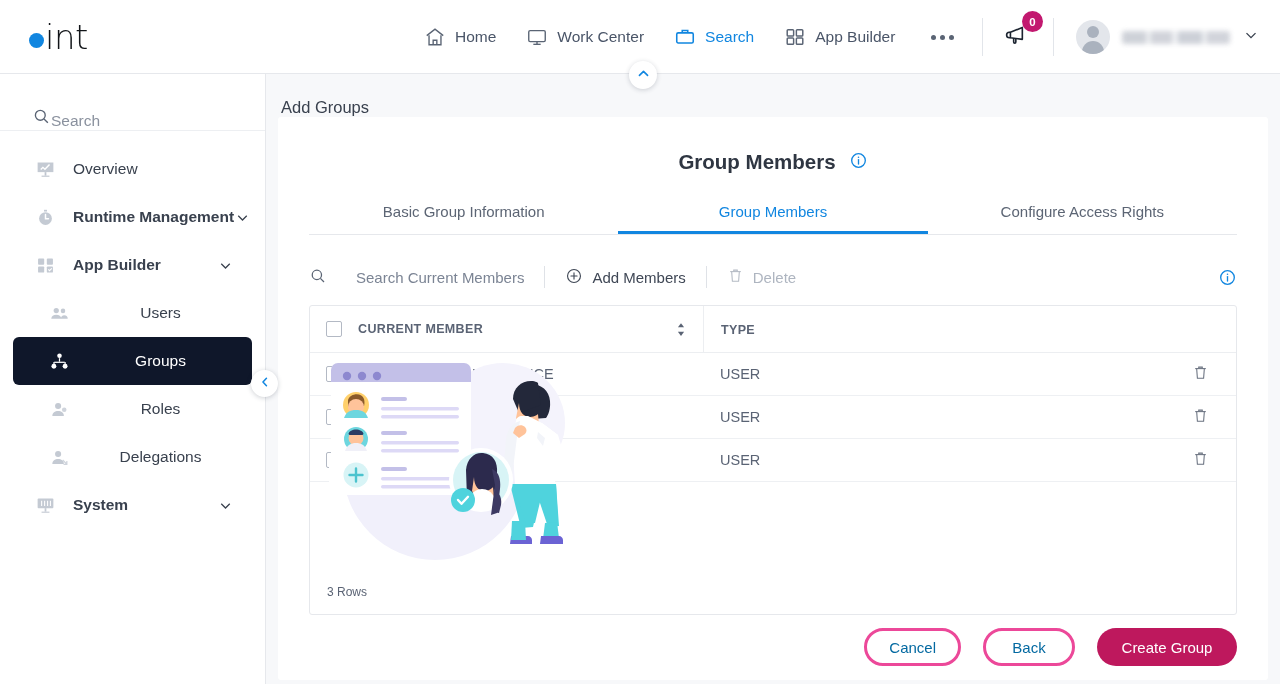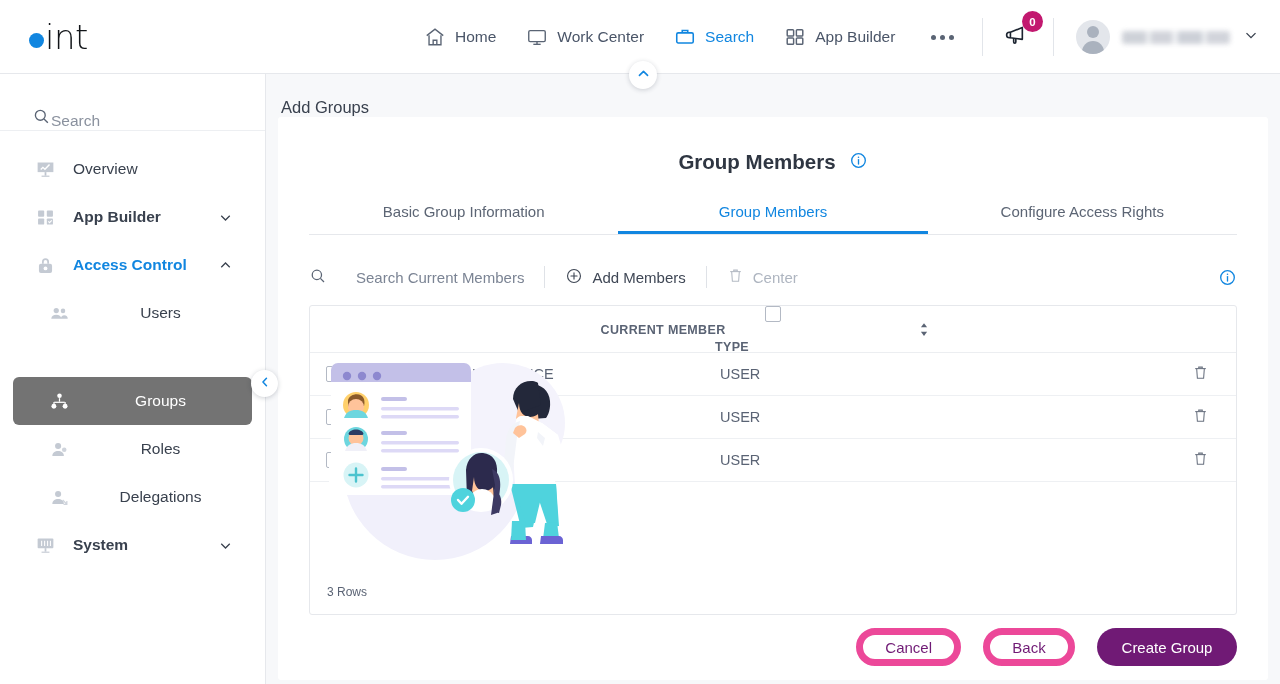--- a/index.html
+++ b/index.html
@@ -101,21 +101,21 @@
     padding-left: 22px; padding-right: 18px; cursor: pointer;
     margin: 0 13px; border-radius: 6px;
   }
   .sb-item .sb-ico { width: 28px; display:flex; align-items:center; flex: 0 0 28px;}
   .sb-item .sb-label {
     font-size: 15.5px; color: #39414e; margin-left: 10px;
     flex: 1 1 auto; white-space: nowrap;
   }
   .sb-item.bold .sb-label { font-weight: 600; }
   .sb-item.open .sb-label { color: #1186e0; font-weight: 600; }
-  .sb-item.sel { background: #737373; margin-top: 40px; }
+  .sb-item.sel { background: #0f172a; }
   .sb-item.sel .sb-label { color: #ffffff; }
   .sb-item.sub { padding-left: 36px; text-align: center; }
   .sb-item.sub .sb-label { font-weight: 400; }
   .chev { margin-left: auto; display:flex; }
 
   .collapse-handle {
     position: absolute; left: 251px; top: 370px;
     width: 27px; height: 27px; border-radius: 50%;
     background: #fff; box-shadow: 0 1px 5px rgba(30,40,60,.22);
     display: flex; align-items: center; justify-content: center;
@@ -171,21 +171,21 @@
   .tb-btn.disabled { color: #aeb5c0; cursor: default; }
   .tb-info { margin-left: auto; cursor: pointer; display:flex; }
 
   .table {
     position: absolute; top: 188px; left: 31px;
     width: 928px; height: 310px;
     border: 1px solid #e6e8ec; border-radius: 3px;
     background: #fff;
   }
   .trow { display: flex; align-items: center; height: 42px; }
-  .thead { height: 47px; border-bottom: 1px solid #eceef1; flex-direction: column; }
+  .thead { height: 47px; border-bottom: 1px solid #eceef1; }
   .cb-cell { width: 48px; display: flex; justify-content: center; align-items:center; }
   .cbx {
     width: 16px; height: 16px; border: 1px solid #b3b9c4;
     border-radius: 2px; background: #fff; cursor: pointer;
   }
   .c-member { width: 345px; display:flex; align-items:center; }
   .c-type { width: 150px; padding-left: 17px; }
   .c-act { margin-left: auto; width: 72px; display: flex; justify-content: center; }
   .th-txt {
     font-size: 12.5px; letter-spacing: .35px; color: #5a6374;
@@ -208,22 +208,22 @@
 
   .actions {
     position: absolute; top: 511px; left: 31px; width: 928px;
     display: flex; justify-content: flex-end; align-items: center; gap: 22px;
   }
   .btn {
     height: 38px; border-radius: 19px; font-size: 15px;
     display: flex; align-items: center; justify-content: center;
     cursor: pointer; padding: 0 22px; min-width: 92px;
   }
-  .btn.ghost { background: #fff; border: 7px solid #ec4899; color: #701a75; }
-  .btn.primary { background: #701a75; color: #fff; min-width: 140px; }
+  .btn.ghost { background: #fff; border: 3px solid #ec4899; color: #0369a1; }
+  .btn.primary { background: #be185d; color: #fff; min-width: 140px; }
 
   
   .illus { position: absolute; left: 45px; top: 216px; width: 270px; height: 250px; }
 </style>
 </head>
 <body>
 
 <div class="topbar">
 
   <div class="logo">
@@ -331,55 +331,55 @@
         <svg width="21" height="21" viewBox="0 0 24 24" fill="#bfc5cf">
           <path d="M3 4h18v11H3z" fill="#c4cad3"></path>
             <path d="M11 15h2v4h-2z"></path>
             <path d="M7.5 19h9v1.3h-9z"></path>
           <path d="M6 11.5l3-3 2.3 2.2L16 5.7l1.2 1.2-5.8 6-2.3-2.2-2 2z" fill="#ffffff"></path>
         </svg>
       </span>
       <span class="sb-label">Overview</span>
     </div>
 
+    <div class="sb-item bold">
+      <span class="sb-ico">
+        <svg width="21" height="21" viewBox="0 0 24 24" fill="none">
+          <circle cx="12" cy="13.2" r="7.3" fill="#c4cad3"></circle>
+            <path d="M10.3 3.2h3.4v2h-3.4z" fill="#c4cad3"></path>
+          <path d="M12 8.5v5h3.4" stroke="#ffffff" stroke-width="1.7" stroke-linecap="round"></path>
+        </svg>
+      </span>
+      <span class="sb-label">Runtime Management</span>
+      <span class="chev">
+        <svg width="17" height="17" viewBox="0 0 24 24" fill="none" stroke="#39414e" stroke-width="1.8">
+            <path d="M6 9.5 12 15.5 18 9.5"></path>
+          </svg>
+      </span>
+    </div>
 
 
     <div class="sb-item bold">
       <span class="sb-ico">
         <svg width="21" height="21" viewBox="0 0 24 24" fill="#c4cad3">
           <rect x="3.5" y="4" width="7" height="7" rx="1"></rect>
             <rect x="13.5" y="4" width="7" height="7" rx="1"></rect>
           <rect x="3.5" y="13" width="7" height="7" rx="1"></rect>
             <rect x="13.5" y="13" width="7" height="7" rx="1"></rect>
           <path d="M15.2 16.4l1.4 1.4 2.6-2.6" stroke="#ffffff" stroke-width="1.3" fill="none"></path>
         </svg>
       </span>
       <span class="sb-label">App Builder</span>
       <span class="chev">
         <svg width="17" height="17" viewBox="0 0 24 24" fill="none" stroke="#39414e" stroke-width="1.8">
             <path d="M6 9.5 12 15.5 18 9.5"></path>
           </svg>
       </span>
     </div>
 
-    <div class="sb-item open">
-      <span class="sb-ico">
-        <svg width="21" height="21" viewBox="0 0 24 24" fill="#c4cad3">
-          <rect x="4.5" y="10" width="15" height="10.5" rx="2.2"></rect>
-          <path d="M8 10V7.8a4 4 0 0 1 8 0V10h-2V7.8a2 2 0 0 0-4 0V10z"></path>
-          <circle cx="12" cy="15.3" r="2.2" fill="#ffffff"></circle>
-        </svg>
-      </span>
-      <span class="sb-label">Access Control</span>
-      <span class="chev">
-        <svg width="17" height="17" viewBox="0 0 24 24" fill="none" stroke="#39414e" stroke-width="1.8">
-            <path d="M6 14.5 12 8.5 18 14.5"></path>
-          </svg>
-      </span>
-    </div>
 
     <div class="sb-item sub">
       <span class="sb-ico">
         <svg width="21" height="21" viewBox="0 0 24 24" fill="#c4cad3">
           <circle cx="8.3" cy="8.6" r="3"></circle>
             <circle cx="16" cy="9" r="2.6"></circle>
           <path d="M2.6 18c0-3 2.6-4.6 5.7-4.6S14 15 14 18z"></path>
             <path d="M13.6 18c0-2.3 1.4-4 3.9-4s3.9 1.7 3.9 4z"></path>
         </svg>
       </span>
@@ -509,21 +509,21 @@
       <div class="tb-sep"></div>
 
       <div class="tb-btn disabled">
         <span>
           <svg width="17" height="17" viewBox="0 0 24 24" fill="none" stroke="#b4bac4" stroke-width="1.5">
             <path d="M4.5 6.5h15"></path>
               <path d="M9.5 6.5V4.4h5v2.1"></path>
               <path d="M6.6 6.5 7.6 20h8.8l1-13.5"></path>
           </svg>
         </span>
-        <span>Center</span>
+        <span>Delete</span>
       </div>
 
       <div class="tb-info">
         <svg width="19" height="19" viewBox="0 0 24 24" fill="none" stroke="#1186e0" stroke-width="1.7">
           <circle cx="12" cy="12" r="8.6"></circle>
             <path d="M12 10.8v5.6" stroke-linecap="round"></path>
             <circle cx="12" cy="7.9" r="1" fill="#1186e0" stroke="none"></circle>
         </svg>
       </div>
     </div>

